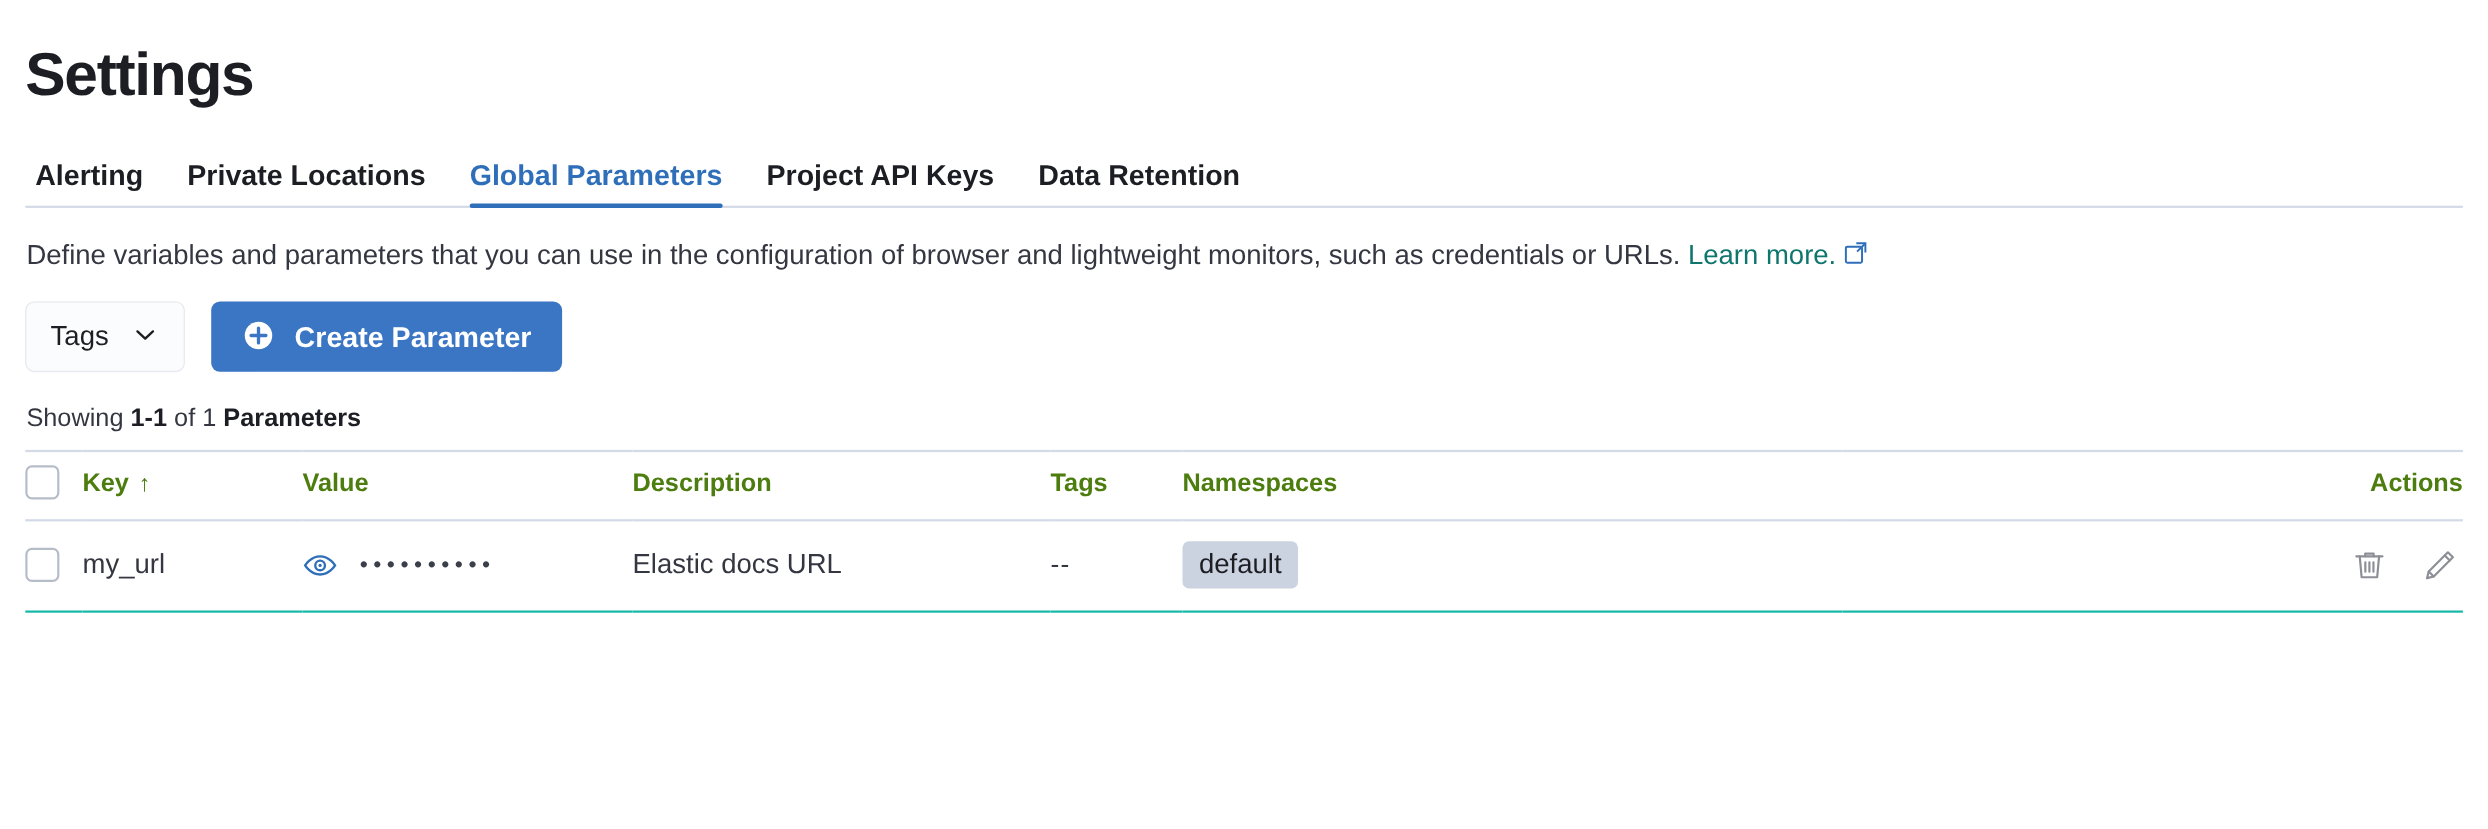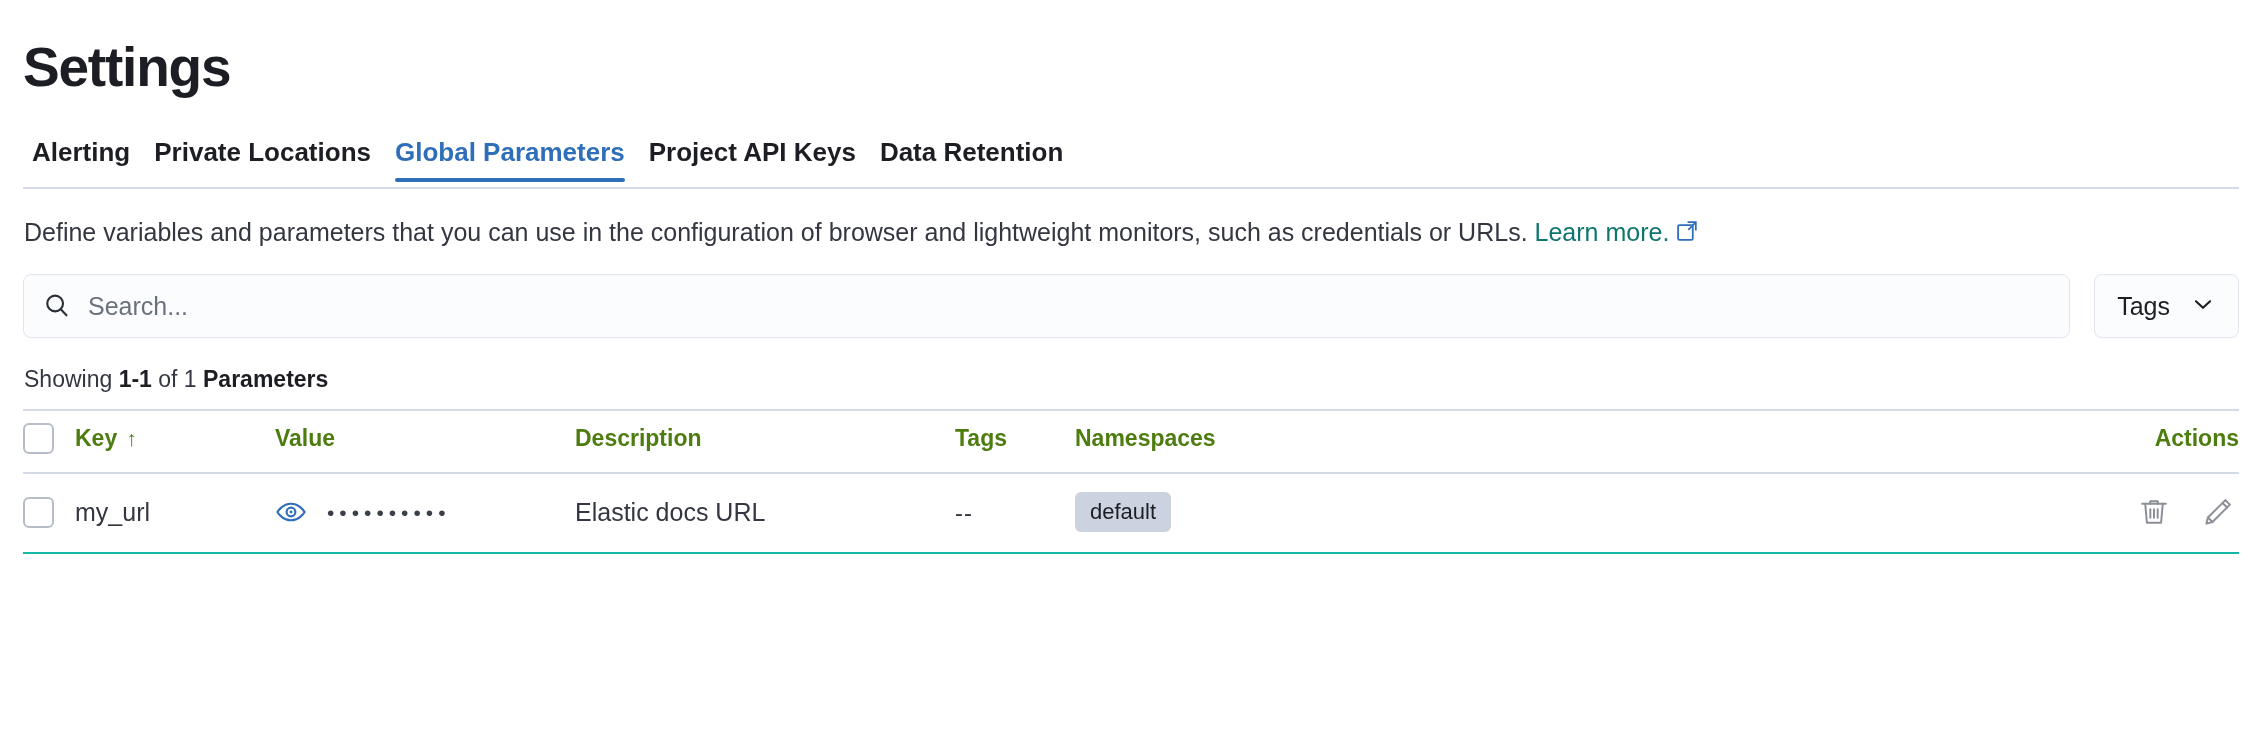--- a/index.html
+++ b/index.html
@@ -19,22 +19,22 @@
     font-weight: 700;
     letter-spacing: -1.2px;
     color: #1d1e24;
     line-height: 1;
     padding-top: 40px;
   }
 
   
   .tabs {
     display: flex;
-    align-items: center;
-    gap: 24px;
+    align-items: flex-end;
+    gap: 40px;
     margin-top: 37px;
     border-bottom: 2px solid #d3dae6;
     height: 57px;
     padding-left: 9px;
   }
   .tab {
     position: relative;
     font-size: 26px;
     font-weight: 700;
     color: #1d1e24;
@@ -185,21 +185,21 @@
   .value-cell { display: flex; align-items: center; gap: 20px; }
   .eye-btn { display: flex; cursor: pointer; }
   .dots { letter-spacing: 5px; font-size: 21px; color: #3a3f49; line-height: 1; }
 
   .badge {
     display: inline-block;
     background: #ccd3e0;
     color: #1d1e24;
     border-radius: 6px;
     padding: 7px 15px;
-    font-size: 22px;
+    font-size: 25px;
     font-weight: 400;
   }
   .dash { color: #343741; font-size: 24px; letter-spacing: 1px; }
 
   .actions { display: flex; justify-content: flex-end; align-items: center; gap: 30px; padding-right: 4px; }
   .icon-btn { cursor: pointer; display: flex; }
 </style>
 </head>
 <body>
 
@@ -228,39 +228,39 @@
   <p class="description">
     <span>Define variables and parameters that you can use in the configuration of browser and lightweight monitors, such as credentials or URLs. </span><a href="#">Learn more.</a><span class="ext-link-icon"><svg width="22" height="22" viewBox="0 0 16 16" fill="none" stroke="#2f6fba" stroke-width="1.3">
           <rect x="1.5" y="3.8" width="10.7" height="10.7" rx="1"></rect>
           <path d="M8.4 1.6h6v6"></path>
           <path d="M8.9 7.1l5.4-5.4"></path>
         </svg></span>
   </p>
 
   <div class="controls">
 
-    <div class="search-box">
-      <span class="search-icon">
-        <svg width="30" height="30" viewBox="0 0 24 24" fill="none" stroke="#2b2f38" stroke-width="1.7" stroke-linecap="round">
-          <circle cx="10.5" cy="10" r="6.3"></circle>
-          <path d="M15.2 14.8L19.6 19.4"></path>
-        </svg>
-      </span>
-      <input class="search-input" type="text" placeholder="Search..." style="">
-    </div>
 
     <div class="tags-btn">
       <span class="tags-btn-label">Tags</span>
       <span>
         <svg width="26" height="26" viewBox="0 0 24 24" fill="none" stroke="#1d1e24" stroke-width="2" stroke-linecap="round" stroke-linejoin="round">
           <path d="M5.5 9.5L12 15.5L18.5 9.5"></path>
         </svg>
       </span>
     </div>
 
+    <button class="create-btn">
+      <span>
+        <svg width="30" height="30" viewBox="0 0 24 24">
+          <circle cx="12" cy="12" r="10" fill="#ffffff"></circle>
+          <path d="M12 6.6v10.8M6.6 12h10.8" stroke="#3a76c4" stroke-width="2.4" stroke-linecap="round"></path>
+        </svg>
+      </span>
+      <span class="create-btn-label">Create Parameter</span>
+    </button>
   </div>
 
   <div class="showing"><span>Showing </span><b>1-1</b><span> of </span><span>1</span> <b>Parameters</b></div>
 
   <table class="table">
     <thead>
       <tr>
         <th class="col-check">
           <span class="checkbox"></span>
         </th>

